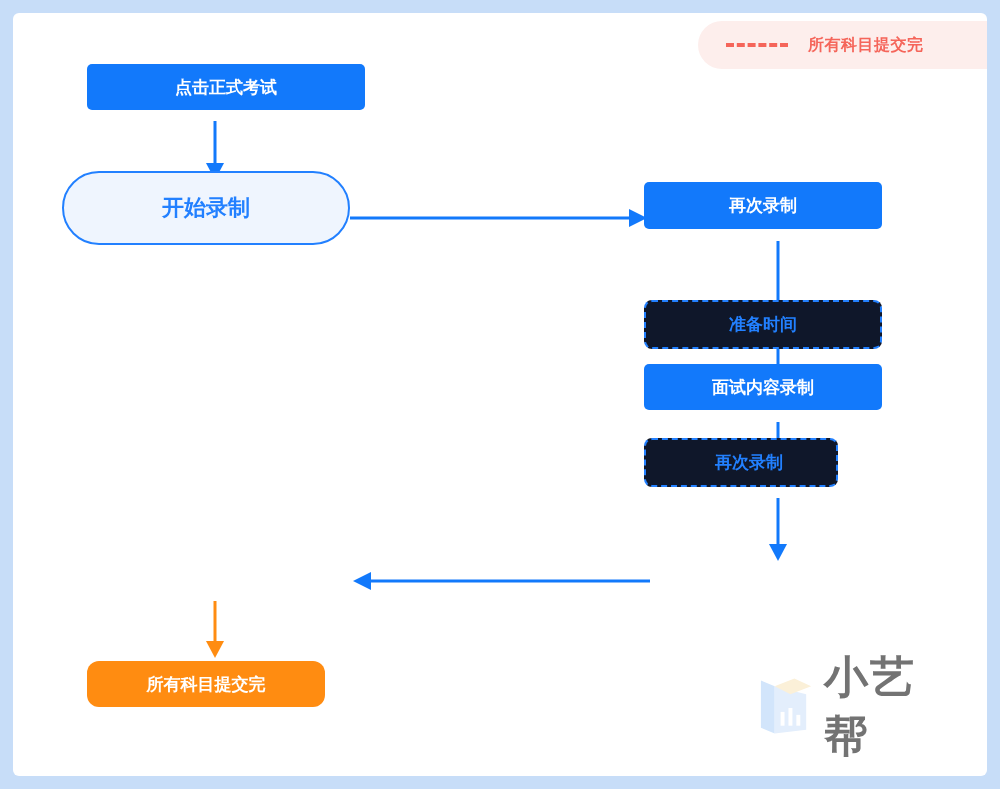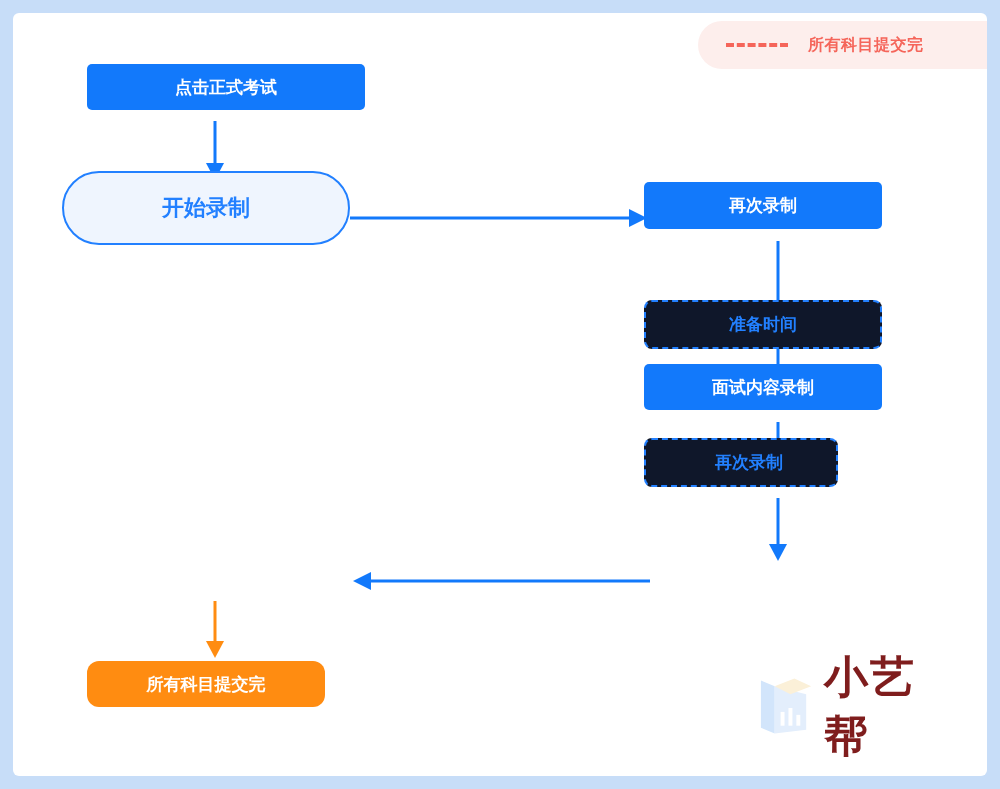--- a/index.html
+++ b/index.html
@@ -112,21 +112,21 @@
     position: absolute;
     left: 742px;
     top: 659px;
     width: 205px;
     height: 70px;
     display: flex;
     align-items: center;
     pointer-events: none;
   }
   .wm-text {
-    color: #7f1d1d;
+    color: #737373;
     font-size: 44px;
     font-weight: 700;
     letter-spacing: 2px;
     margin-left: 12px;
   }
 </style>
 </head>
 <body>
 
 <div class="frame">

